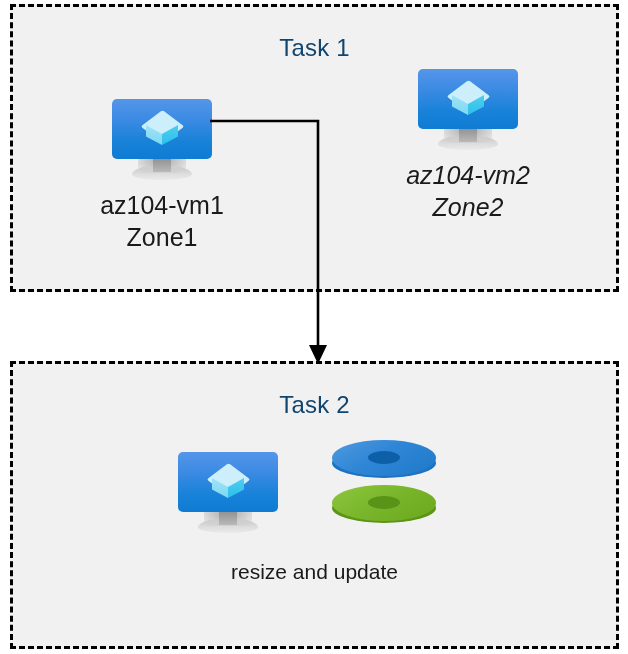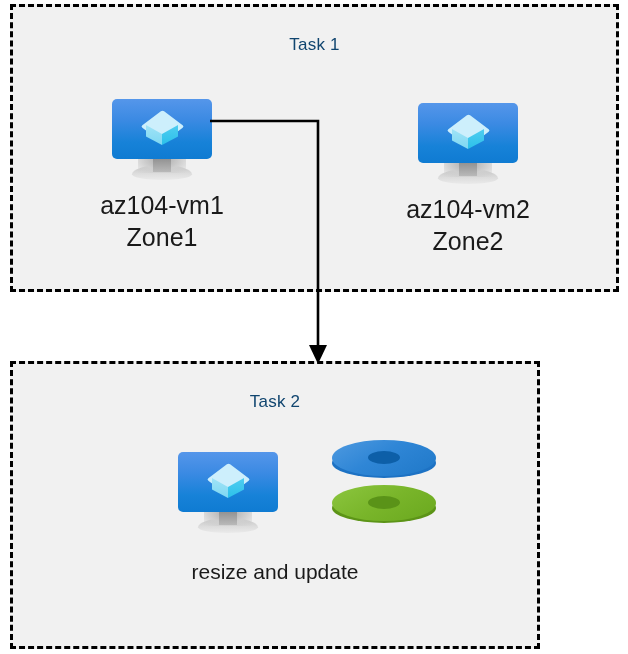--- a/index.html
+++ b/index.html
@@ -28,46 +28,46 @@
   }
   #task-box-1 {
     left: 10px;
     top: 4px;
     width: 609px;
     height: 288px;
   }
   #task-box-2 {
     left: 10px;
     top: 361px;
-    width: 530px;
+    width: 609px;
     height: 288px;
   }
 
   .task-title {
     position: absolute;
     left: 0;
     right: 0;
     text-align: center;
     color: #10456f;
-    font-size: 17px;
+    font-size: 24px;
     line-height: 1;
     font-family: "Liberation Sans", sans-serif;
     letter-spacing: 0.2px;
   }
   #task-1-title { top: 29px; }
   #task-2-title { top: 29px; }
 
   
   .node {
     position: absolute;
     width: 180px;
     text-align: center;
   }
   #node-vm1 { left: 59px; top: 92px; }
-  #node-vm2 { left: 365px; top: 96px; }
+  #node-vm2 { left: 365px; top: 62px; font-style: italic; }
   #node-vm3 { left: 125px; top: 88px; }
 
   .node-label {
     margin-top: 8px;
     font-size: 25px;
     line-height: 1.28;
     color: #1a1a1a;
     white-space: pre-line;
     font-family: "Liberation Sans", sans-serif;
   }

